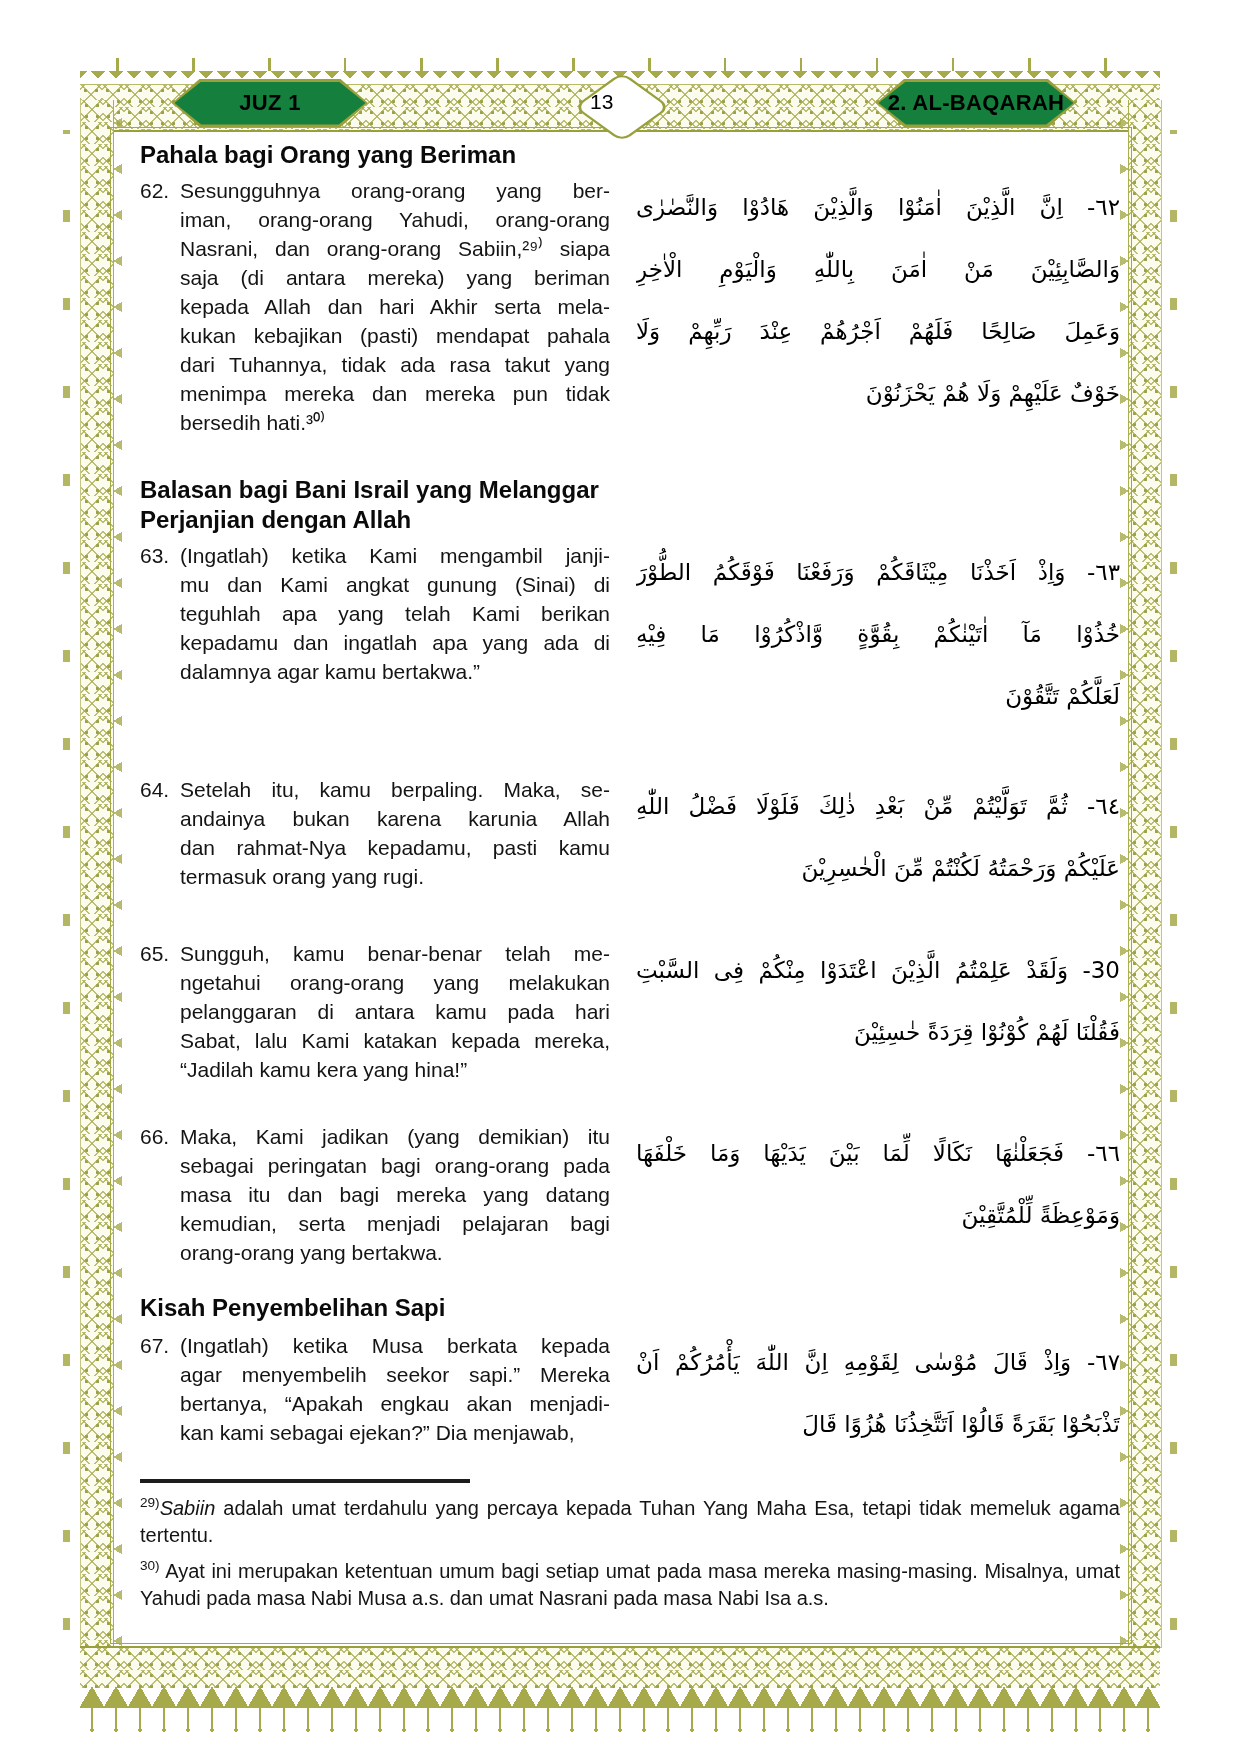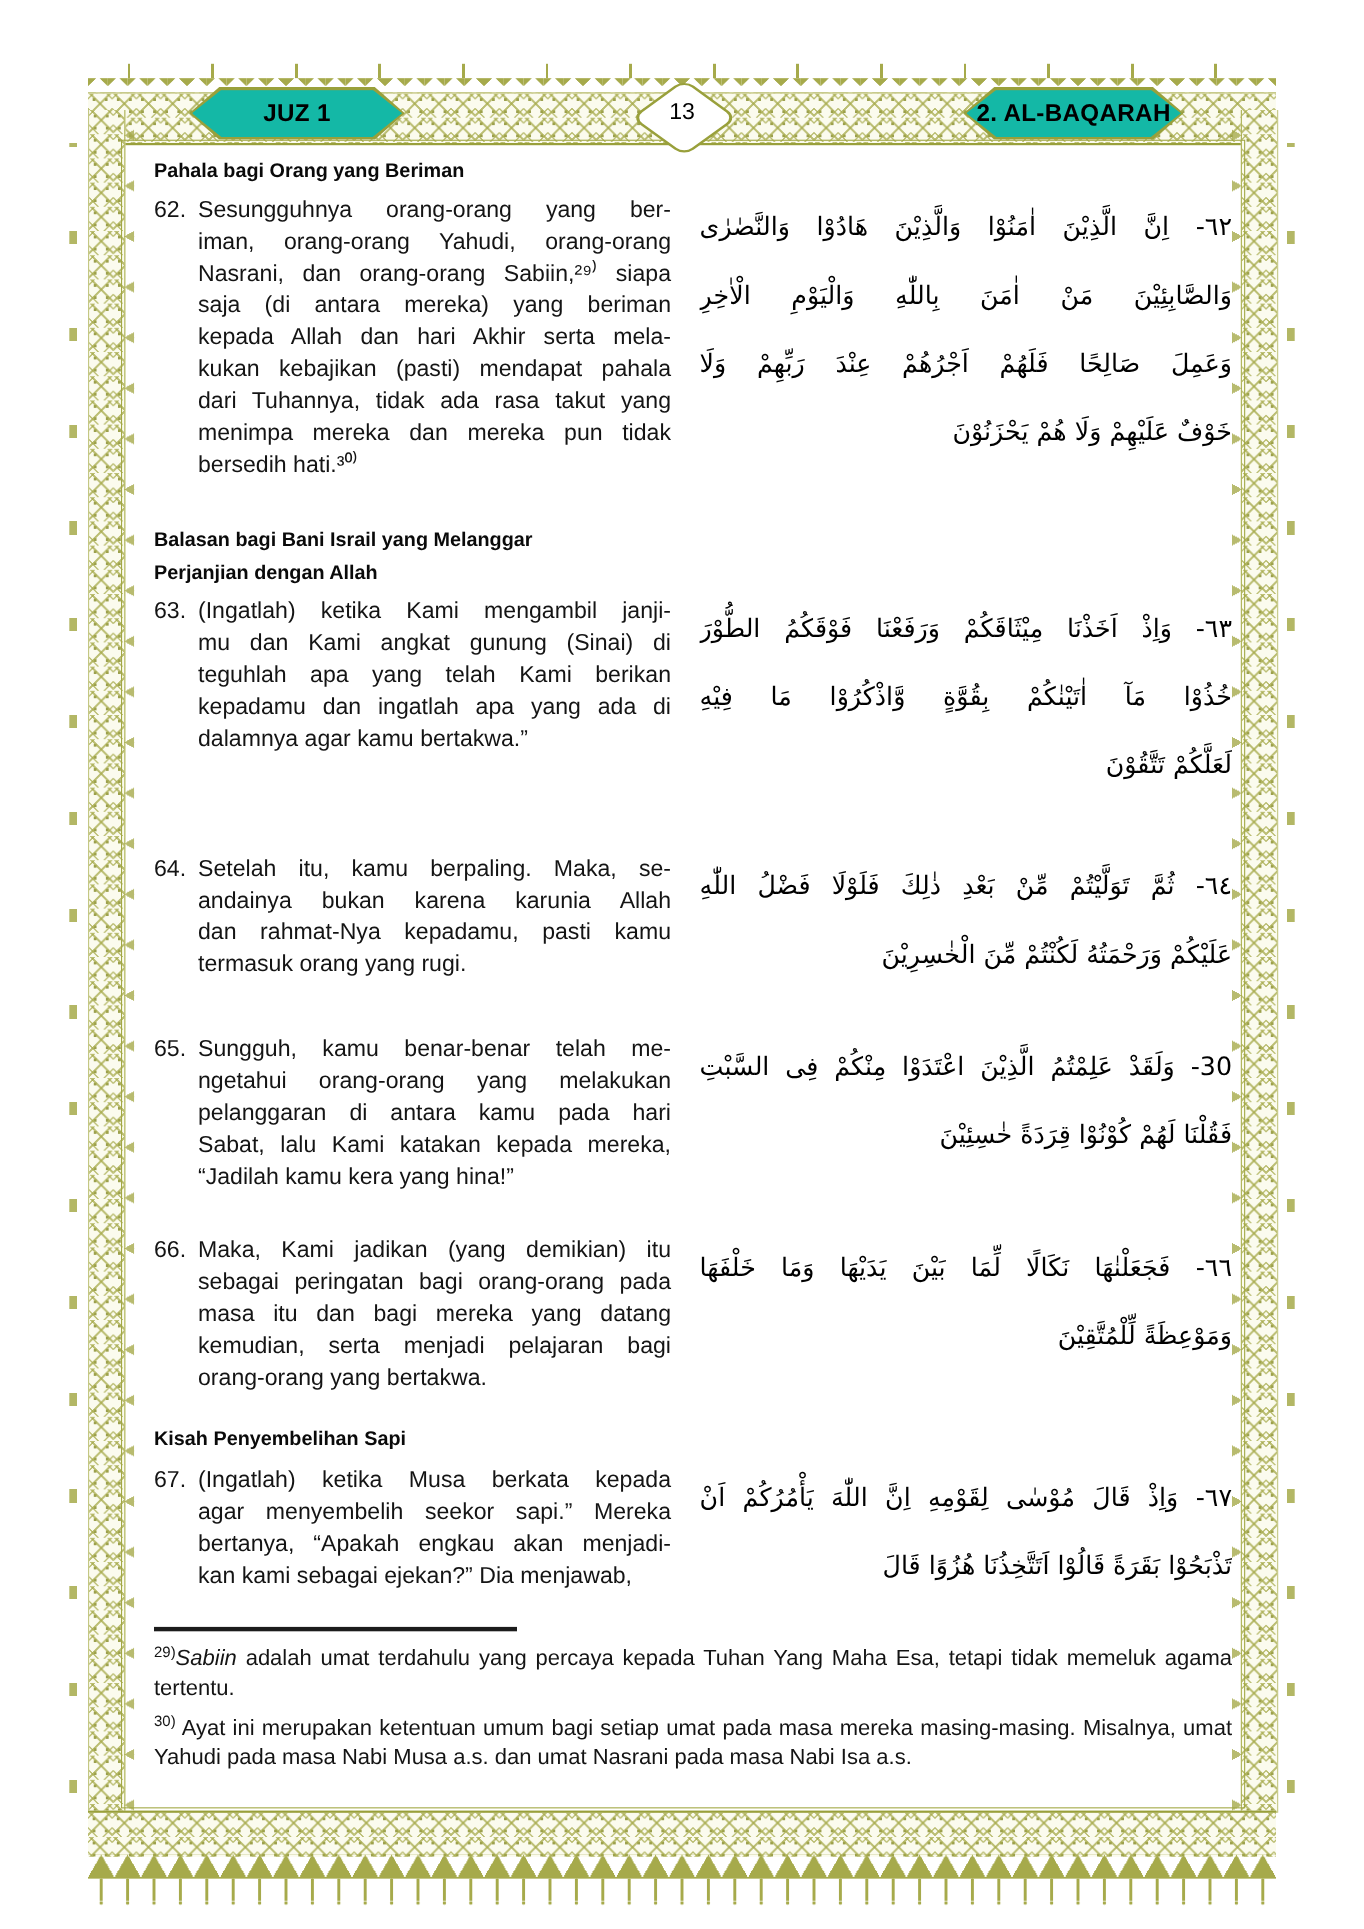--- a/index.html
+++ b/index.html
@@ -39,30 +39,30 @@
       repeating-linear-gradient(90deg,transparent 0 11px,#a6aa4b 11px 13px,transparent 13px 24px),
       radial-gradient(circle 2px at 12px 22px,#a6aa4b 0 1.6px,transparent 1.8px);
     background-size:24px 20px,24px 26px;background-repeat:repeat-x;}
   .outer-dashes-left,.outer-dashes-right{position:absolute;top:130px;width:7px;height:1500px;
     background:repeating-linear-gradient(0deg,#b3b765 0 12px,transparent 12px 88px);}
   .outer-dashes-left{left:63px;}
   .outer-dashes-right{left:1170px;}
   .inner-frame{position:absolute;left:110px;top:127px;width:1020px;height:1515px;border:1.5px solid #a2a845;}
   
   .hdr-box{position:absolute;top:79px;height:48px;clip-path:polygon(14% 0,86% 0,100% 50%,86% 100%,14% 100%,0 50%);background:#99a03b;}
-  .hdr-box .inner{position:absolute;inset:2.5px;clip-path:polygon(14% 0,86% 0,100% 50%,86% 100%,14% 100%,0 50%);background:#14b8a6;
+  .hdr-box .inner{position:absolute;inset:2.5px;clip-path:polygon(14% 0,86% 0,100% 50%,86% 100%,14% 100%,0 50%);background:#15803d;
     display:flex;align-items:center;justify-content:center;font-weight:bold;font-size:22px;letter-spacing:.3px;color:#000;}
   .juz-box{left:172px;width:196px;}
   .surah-box{left:876px;width:200px;}
   .diamond{position:absolute;left:597px;top:82px;width:46px;height:46px;background:#fff;border:2px solid #99a03b;border-radius:9px;
     transform:scaleX(1.38) rotate(45deg);}
-  .pagenum{position:absolute;left:590px;top:90px;width:60px;height:30px;text-align:center;font-size:21px;color:#000;}
+  .pagenum{position:absolute;left:590px;top:90px;width:60px;height:30px;font-size:21px;color:#000;}
   
   .content{position:absolute;left:140px;top:140px;width:980px;}
-  .heading{font-weight:bold;font-size:18px;line-height:30px;margin:0;color:#0a0a0a;}
+  .heading{font-weight:bold;font-size:24px;line-height:30px;margin:0;color:#0a0a0a;}
   .jl{text-align:justify;text-align-last:justify;}
   .jl-last{text-align-last:auto;}
   .heading .jl{text-align-last:left;}
   .row{display:flex;align-items:flex-start;}
   .trans{width:470px;flex:none;display:flex;font-size:21px;line-height:29px;}
   .vnum{width:40px;flex:none;}
   .vtext{flex:1;}
   .arabic{flex:1;min-width:0;padding-left:26px;direction:rtl;font-size:23px;line-height:62px;color:#000;
     font-family:"DejaVu Sans",sans-serif;}
   .arabic .jl{overflow:hidden;}

